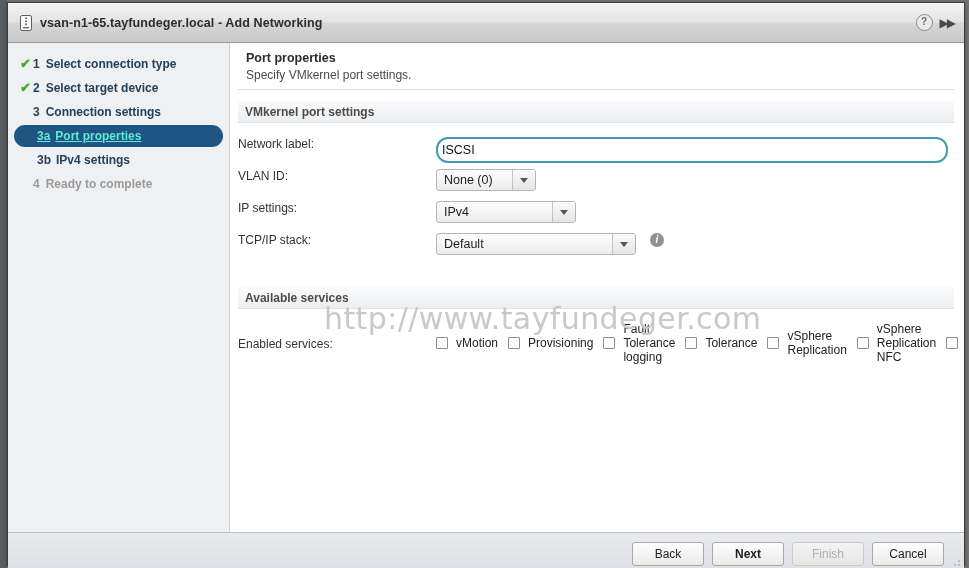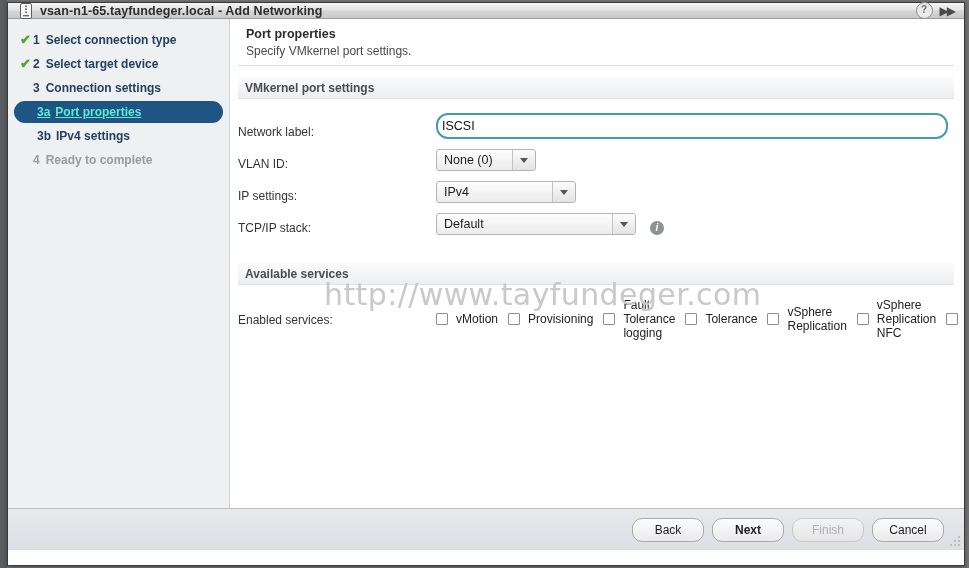--- a/index.html
+++ b/index.html
@@ -14,21 +14,21 @@
   #left-edge-strip{position:absolute;left:0;top:0;width:7px;height:568px;background:#5a5d60;}
 
   
   #modal{
     position:absolute;left:7px;top:2px;width:958px;height:564px;
     background:#fff;border:1px solid #3c3c3c;box-sizing:border-box;
     box-shadow:0 1px 4px rgba(0,0,0,.4);
   }
   
   #titlebar{
-    position:relative;height:16px;box-sizing:border-box;
+    position:relative;height:40px;box-sizing:border-box;
     background:linear-gradient(to bottom,#f4f4f4 0%,#e3e3e3 48%,#d6d6d6 52%,#c9c9c9 100%);
     border-bottom:1px solid #9c9c9c;
     display:flex;align-items:center;padding:0 8px 0 12px;
   }
   #host-icon{width:12px;height:16px;position:relative;flex:0 0 auto;margin-right:8px;}
   #title-text{
     font-size:12.5px;font-weight:bold;color:#2d2d2d;letter-spacing:.1px;
     white-space:nowrap;
   }
   #titlebar-actions{margin-left:auto;display:flex;align-items:center;gap:7px;padding-right:2px;}
@@ -67,21 +67,21 @@
   #page-subtitle{font-size:12px;color:#4a4a4a;}
 
   .section-bar{
     margin:11px 10px 0 8px;height:22px;line-height:22px;padding-left:7px;
     font-size:12px;font-weight:bold;color:#4c4c4c;
     background:linear-gradient(to bottom,#fbfbfc 0%,#eceef0 100%);
     border-bottom:1px solid #e0e2e4;box-sizing:border-box;
   }
 
   .form-rows{margin:14px 0 0 8px;}
-  .frow{display:flex;align-items:flex-end;margin-bottom:6px;height:26px;}
+  .frow{display:flex;align-items:flex-start;margin-bottom:6px;height:26px;}
   .flabel{width:198px;flex:0 0 198px;font-size:12px;color:#333;}
   
   #network-label-input{
     width:512px;height:26px;box-sizing:border-box;
     border:2px solid #3f9cb4;background:#fff;outline:none;
     font-family:"Liberation Sans",sans-serif;font-size:12.5px;color:#111;
     padding:0 4px;border-radius:12px;
   }
   
   .sel{
@@ -133,21 +133,21 @@
   
   #footer{
     position:relative;height:42px;box-sizing:border-box;
     background:linear-gradient(to bottom,#e9eaee 0%,#dcdee3 100%);
     border-top:1px solid #b9bbc0;
     display:flex;align-items:center;justify-content:flex-end;
     padding-right:20px;gap:8px;
   }
   .btn{
     min-width:72px;height:24px;padding:0 14px;box-sizing:border-box;
-    border:1px solid #a9a9a9;border-radius:10px;
+    border:1px solid #a9a9a9;border-radius:3px;
     background:linear-gradient(to bottom,#fdfdfd 0%,#eaeaea 100%);
     font-family:"Liberation Sans",sans-serif;font-size:12px;color:#1e1e1e;
     cursor:pointer;line-height:22px;text-align:center;
   }
   .btn.primary{font-weight:bold;}
   .btn.disabled{color:#b0b0b0;border-color:#c9c9c9;
     background:linear-gradient(to bottom,#f3f3f3 0%,#e6e6e6 100%);cursor:default;}
   #resize-grip{position:absolute;right:3px;bottom:3px;width:12px;height:12px;opacity:.55;}
 </style>
 </head>

